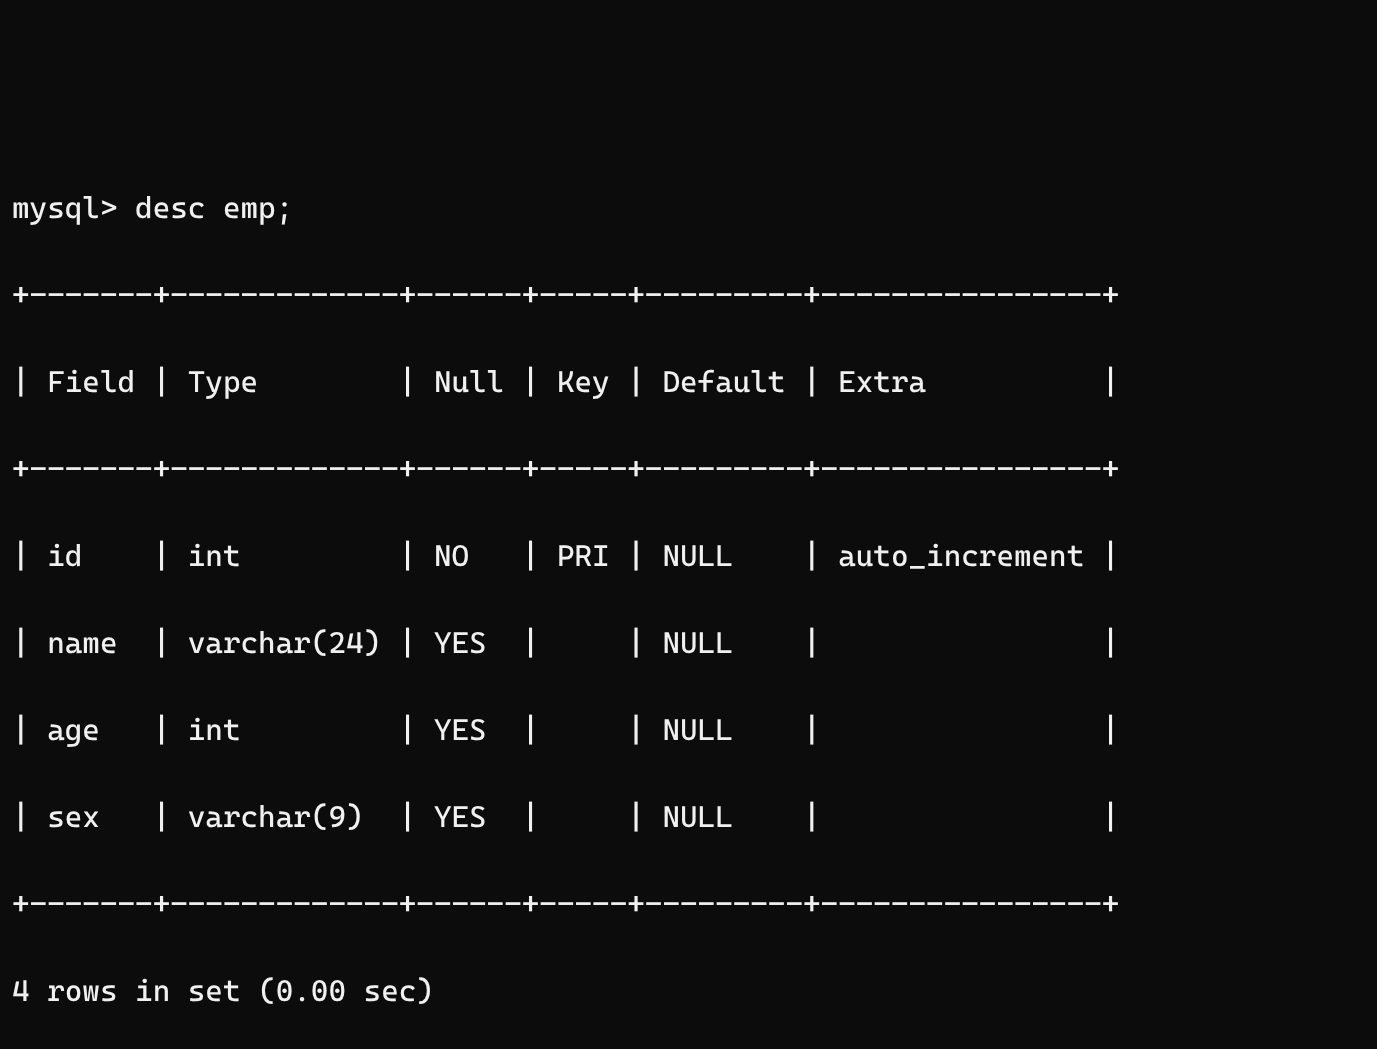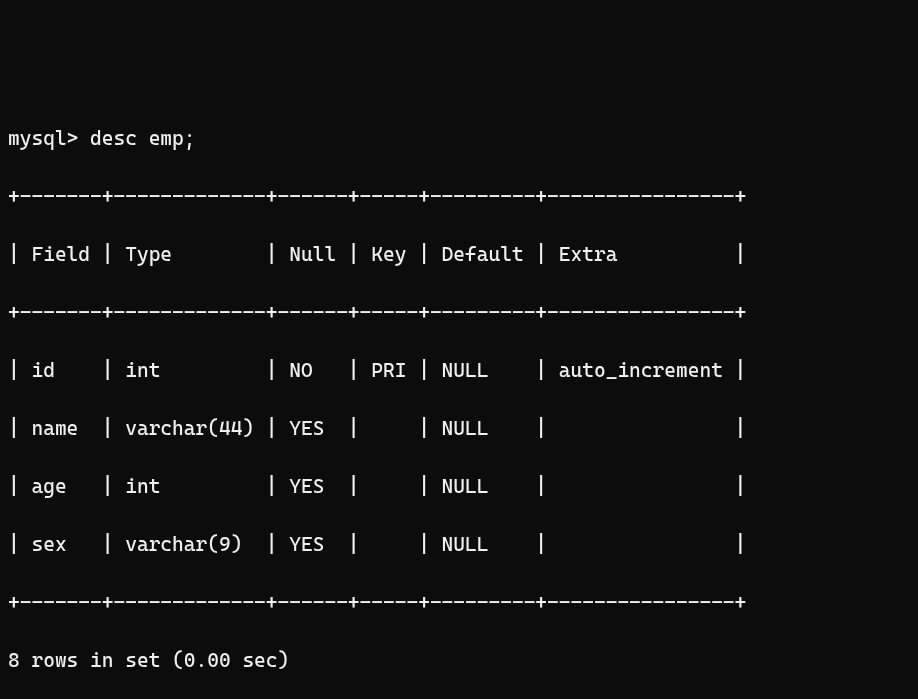--- a/index.html
+++ b/index.html
@@ -19,25 +19,25 @@
 </head>
 <body>
 
 
 
 <div class="term-line">mysql&gt; desc emp;</div>
 <div class="term-line">+-------+-------------+------+-----+---------+----------------+</div>
 <div class="term-line">| Field | Type        | Null | Key | Default | Extra          |</div>
 <div class="term-line">+-------+-------------+------+-----+---------+----------------+</div>
 <div class="term-line">| id    | int         | NO   | PRI | NULL    | auto_increment |</div>
-<div class="term-line">| name  | varchar(44) | YES  |     | NULL    |                |</div>
+<div class="term-line">| name  | varchar(24) | YES  |     | NULL    |                |</div>
 <div class="term-line">| age   | int         | YES  |     | NULL    |                |</div>
 <div class="term-line">| sex   | varchar(9)  | YES  |     | NULL    |                |</div>
 <div class="term-line">+-------+-------------+------+-----+---------+----------------+</div>
-<div class="term-line">8 rows in set (0.00 sec)</div>
+<div class="term-line">4 rows in set (0.00 sec)</div>
 <div class="term-line"></div>
 
 
 
 <div class="term-line"></div>
 
 
 
 
 

